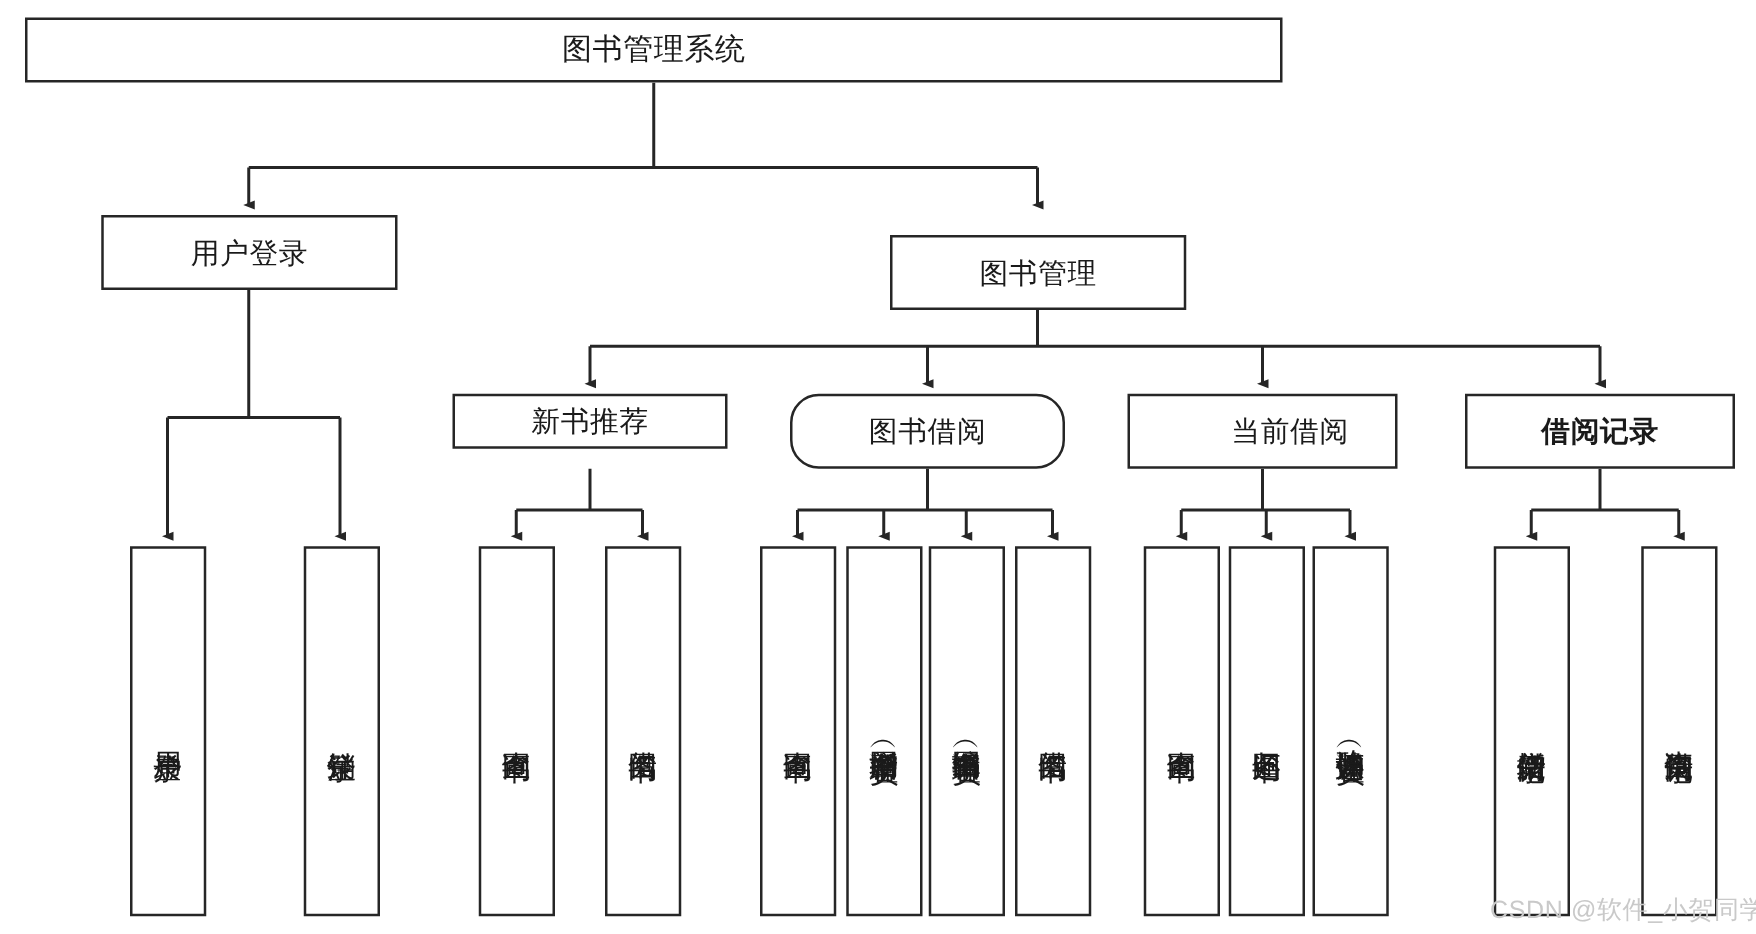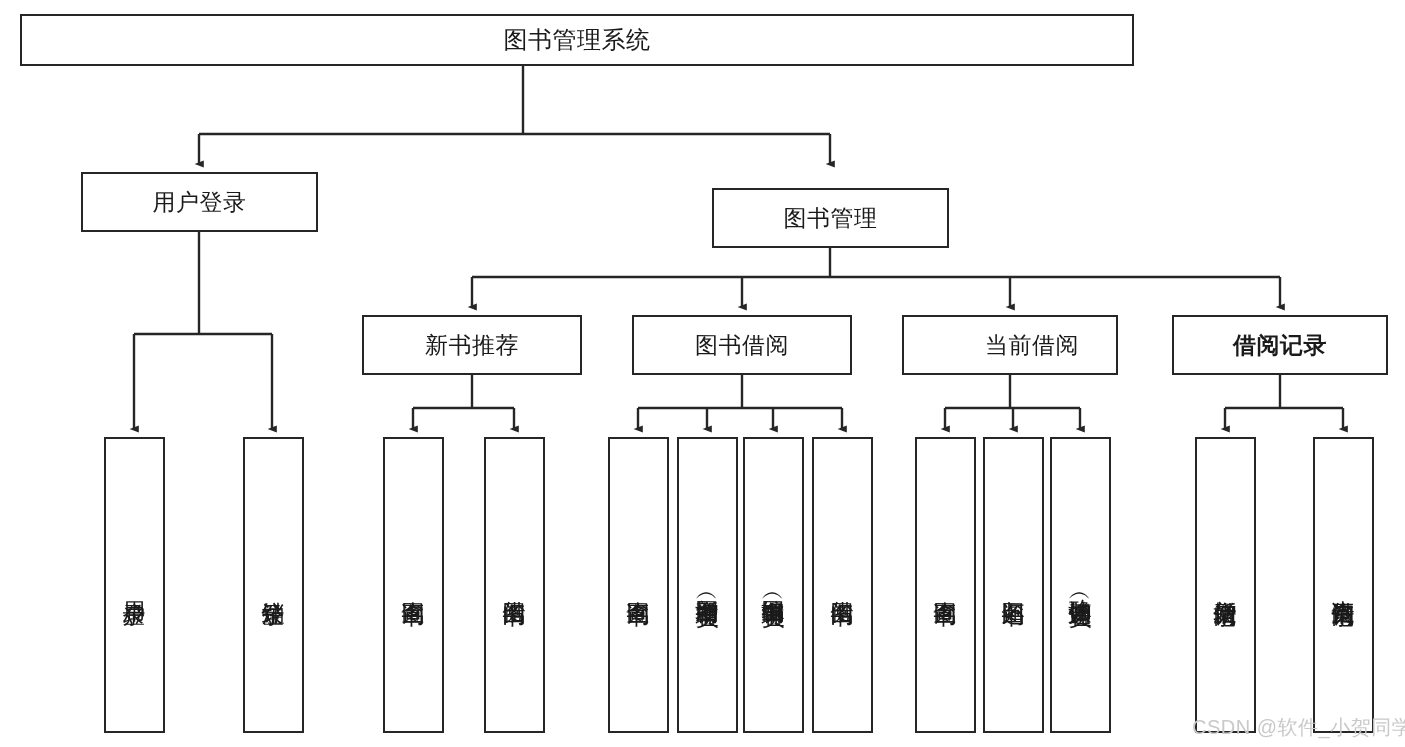--- a/index.html
+++ b/index.html
@@ -114,35 +114,35 @@
       <path d="M1013,408 L1013,429" marker-end="url(#arrow)"></path>
       <path d="M1080,408 L1080,429" marker-end="url(#arrow)"></path>
 
       <path d="M1280,375 L1280,408"></path>
       <path d="M1225,408 L1343,408"></path>
       <path d="M1225,408 L1225,429" marker-end="url(#arrow)"></path>
       <path d="M1343,408 L1343,429" marker-end="url(#arrow)"></path>
     </g>
   </svg>
 
-  <div class="node node-h node-root" style="left:20px; top:14px; width:1114px; height:52px;">
+  <div class="node node-h node-root" style="left:20px; top:14px; width:1006px; height:52px;">
     <span class="node-label">图书管理系统</span>
   </div>
 
   <div class="node node-h" style="left:81px; top:172px; width:237px; height:60px;">
     <span class="node-label">用户登录</span>
   </div>
   <div class="node node-h" style="left:712px; top:188px; width:237px; height:60px;">
     <span class="node-label">图书管理</span>
   </div>
 
-  <div class="node node-h" style="left:362px; top:315px; width:220px; height:60px;">
+  <div class="node node-h" style="left:362px; top:315px; width:220px; height:44px;">
     <span class="node-label">新书推荐</span>
   </div>
-  <div class="node node-h" style="left:632px; top:315px; width:220px; height:60px;">
+  <div class="node node-h" style="left:632px; top:315px; width:220px; height:60px;border-radius:23px;">
     <span class="node-label">图书借阅</span>
   </div>
   <div class="node node-h" style="left:902px; top:315px; width:216px; height:60px;padding-left:44px;">
     <span class="node-label">当前借阅</span>
   </div>
   <div class="node node-h" style="left:1172px; top:315px; width:216px; height:60px;font-weight:bold;">
     <span class="node-label">借阅记录</span>
   </div>
 
   <div class="node node-v" style="left:104px; top:437px; width:61px; height:296px;">

